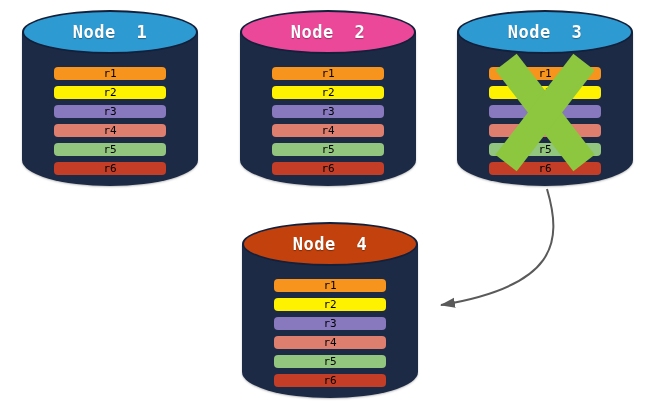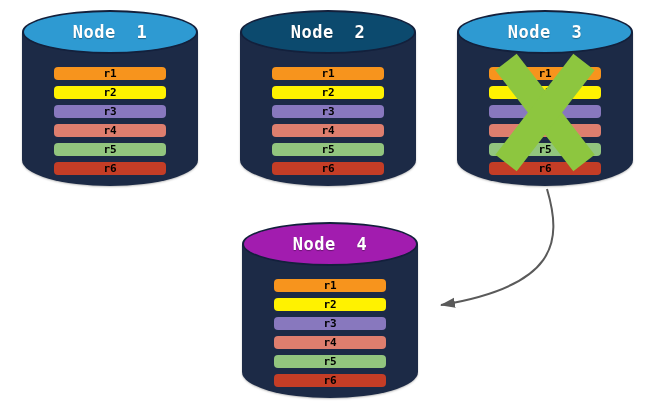--- a/index.html
+++ b/index.html
@@ -43,21 +43,21 @@
   .rows {
     position: absolute; left: 50%; top: 57px;
     transform: translateX(-50%);
     width: 112px;
     display: flex; flex-direction: column; gap: 6px;
   }
   .row {
     height: 13px;
     border-radius: 4px;
     display: flex; align-items: center; justify-content: center;
-    font-size: 11px; font-weight: bold; color: #000000;
+    font-size: 11px; font-weight: normal; color: #000000;
     line-height: 13px;
   }
   .overlay {
     position: absolute; left: 0; top: 0;
     pointer-events: none;
   }
 </style>
 </head>
 <body>
 
@@ -73,21 +73,21 @@
       <div class="row" style="background-color: rgb(255, 242, 0);">r2</div>
       <div class="row" style="background-color: rgb(136, 120, 190);">r3</div>
       <div class="row" style="background-color: rgb(222, 126, 110);">r4</div>
       <div class="row" style="background-color: rgb(146, 197, 126);">r5</div>
       <div class="row" style="background-color: rgb(196, 61, 38);">r6</div>
     </div>
   </div>
 
   <div class="node node-2">
     <div class="cyl-body" style="background-color: rgb(28, 42, 70);"></div>
-    <div class="cyl-top" style="background-color: #0c4a6e;">
+    <div class="cyl-top" style="background-color: #ec4899;">
       <span class="node-title">Node 2</span>
     </div>
     <div class="rows">
       <div class="row" style="background-color: rgb(247, 148, 29);">r1</div>
       <div class="row" style="background-color: rgb(255, 242, 0);">r2</div>
       <div class="row" style="background-color: rgb(136, 120, 190);">r3</div>
       <div class="row" style="background-color: rgb(222, 126, 110);">r4</div>
       <div class="row" style="background-color: rgb(146, 197, 126);">r5</div>
       <div class="row" style="background-color: rgb(196, 61, 38);">r6</div>
     </div>
@@ -103,21 +103,21 @@
       <div class="row" style="background-color: rgb(255, 242, 0);">r2</div>
       <div class="row" style="background-color: rgb(136, 120, 190);">r3</div>
       <div class="row" style="background-color: rgb(222, 126, 110);">r4</div>
       <div class="row" style="background-color: rgb(146, 197, 126);">r5</div>
       <div class="row" style="background-color: rgb(196, 61, 38);">r6</div>
     </div>
   </div>
 
   <div class="node node-4">
     <div class="cyl-body" style="background-color: rgb(28, 42, 70);"></div>
-    <div class="cyl-top" style="background-color: #a21caf; text-align: center;">
+    <div class="cyl-top" style="background-color: #c2410c; text-align: center;">
       <span class="node-title">Node 4</span>
     </div>
     <div class="rows">
       <div class="row" style="background-color: rgb(247, 148, 29);">r1</div>
       <div class="row" style="background-color: rgb(255, 242, 0);">r2</div>
       <div class="row" style="background-color: rgb(136, 120, 190);">r3</div>
       <div class="row" style="background-color: rgb(222, 126, 110);">r4</div>
       <div class="row" style="background-color: rgb(146, 197, 126);">r5</div>
       <div class="row" style="background-color: rgb(196, 61, 38);">r6</div>
     </div>

